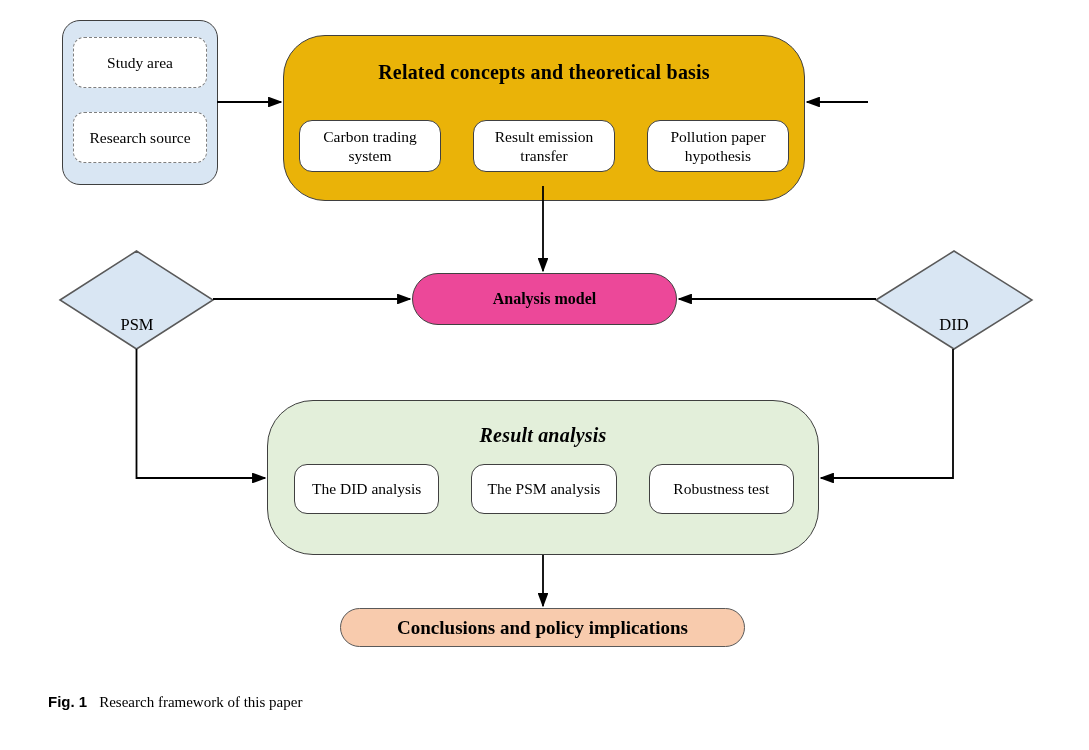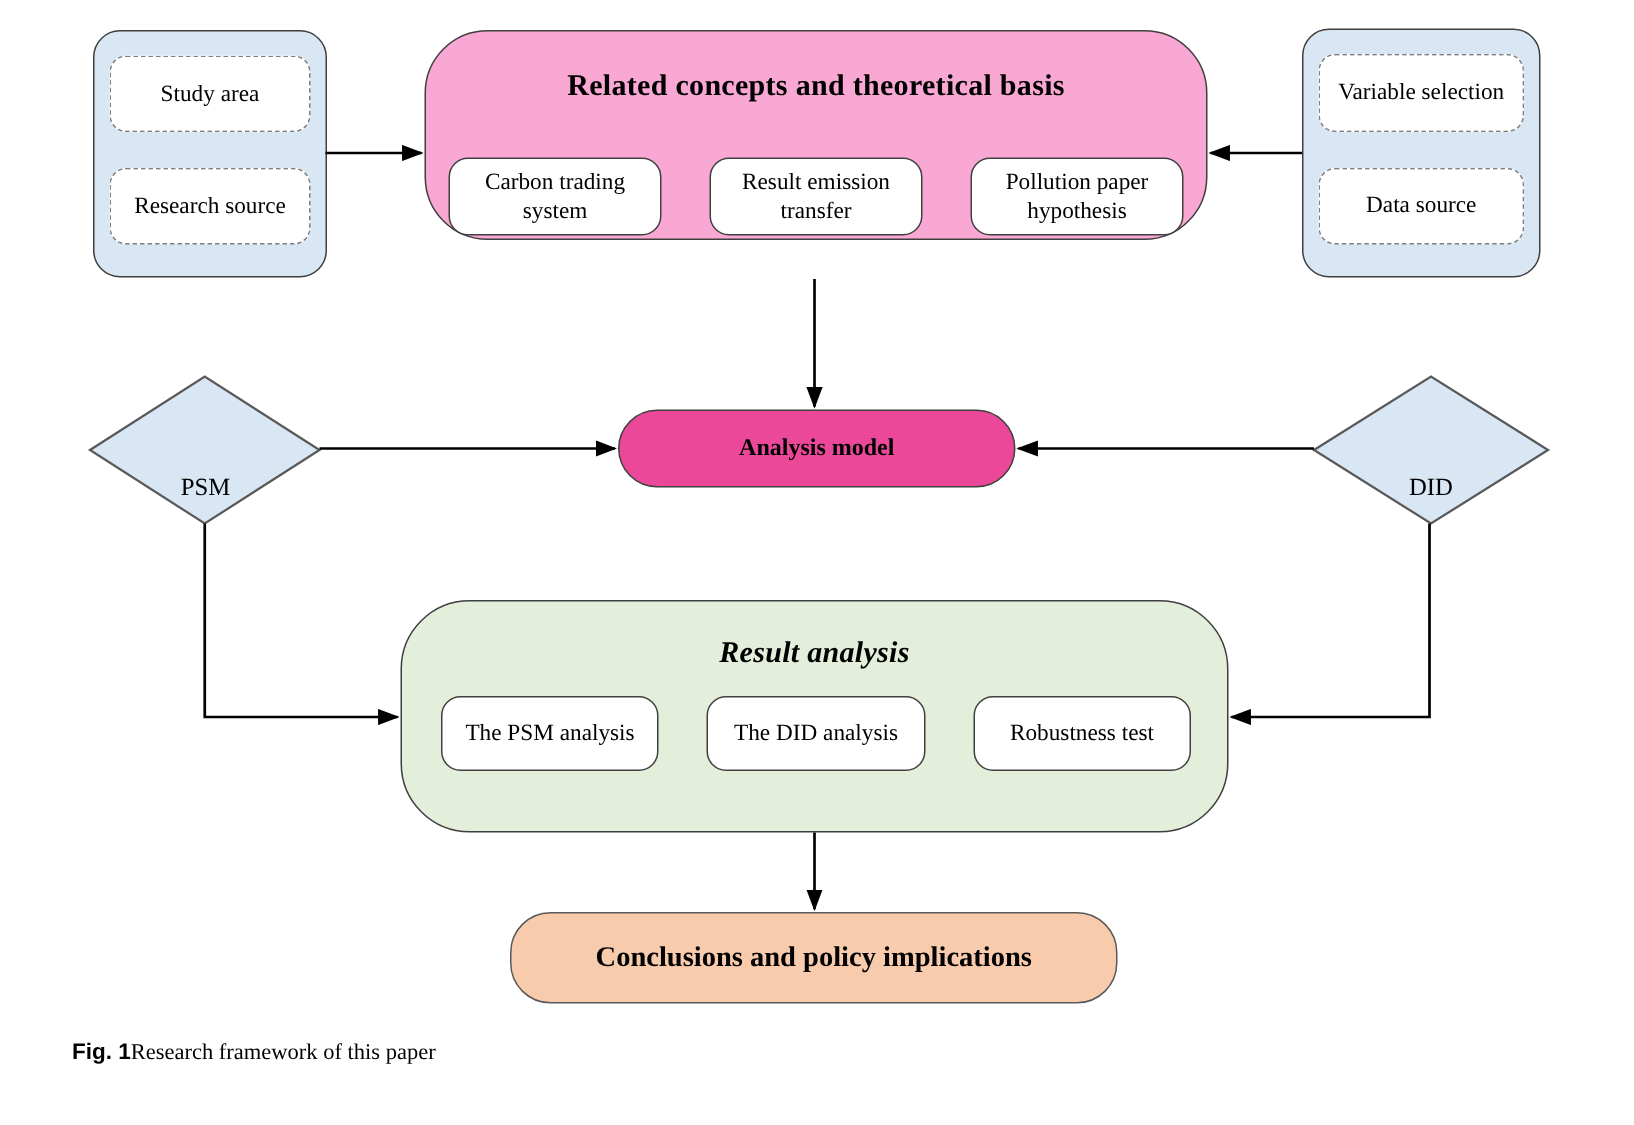--- a/index.html
+++ b/index.html
@@ -21,23 +21,23 @@
   }
   .blue-panel {
     background: #d9e6f3;
     border-radius: 18px;
     display: flex;
     flex-direction: column;
     gap: 24px;
     padding: 16px 10px 21px 10px;
   }
   .pink-panel {
-    background: #f9a8d4;
+    background: #eab308;
     border-radius: 42px;
-    left: 283px; top: 20px; width: 522px; height: 140px;
+    left: 283px; top: 35px; width: 522px; height: 166px;
   }
   .green-panel {
     background: #e3efda;
     border-radius: 46px;
     left: 267px; top: 400px; width: 552px; height: 155px;
   }
 
   .panel-title {
     text-align: center;
     font-weight: bold;
@@ -95,21 +95,21 @@
     font-weight: bold;
   }
   #analysis-model {
     left: 412px; top: 273px; width: 265px; height: 52px;
     background: #ec4899;
     border: 1.5px solid #404040;
     border-radius: 26px;
     font-size: 16px;
   }
   #conclusions {
-    left: 340px; top: 608px; width: 405px; height: 61px;
+    left: 340px; top: 608px; width: 405px; height: 39px;
     background: #f8cbad;
     border: 1.5px solid #595959;
     border-radius: 27px;
     font-size: 19px;
   }
 
   
   .diamond-label {
     position: absolute;
     width: 90px;
@@ -137,20 +137,21 @@
   
   #caption {
     position: absolute;
     left: 48px;
     top: 693px;
     font-size: 15px;
   }
   #caption .fig-label {
     font-family: "Liberation Sans", sans-serif;
     font-weight: bold;
+    margin-right: 12px;
   }
 </style>
 </head>
 <body>
 
 <div id="canvas">
 
   <svg class="layer">
     <polygon class="diamond" points="60,300 136.5,251 213,300 136.5,349"></polygon>
     <polygon class="diamond" points="876,300 954,251 1032,300 954,349"></polygon>
@@ -158,28 +159,20 @@
 
   <div class="panel blue-panel" style="left:62px; top:20px; width:156px; height:165px;">
     <div class="dashed-item">
       <span>Study area</span>
     </div>
     <div class="dashed-item">
       <span>Research source</span>
     </div>
   </div>
 
-  <div class="panel blue-panel" style="left:868px; top:19px; width:159px; height:166px;">
-    <div class="dashed-item">
-      <span>Variable selection</span>
-    </div>
-    <div class="dashed-item">
-      <span>Data source</span>
-    </div>
-  </div>
 
   <div class="panel pink-panel">
     <div class="panel-title">Related concepts and theoretical basis</div>
     <div class="boxes-row">
       <div class="white-box">
         <span>Carbon trading system</span>
       </div>
       <div class="white-box">
         <span>Result emission transfer</span>
       </div>
@@ -197,24 +190,24 @@
     <span>PSM</span>
   </div>
   <div class="diamond-label" id="did-label">
     <span>DID</span>
   </div>
 
   <div class="panel green-panel">
     <div class="panel-title">Result analysis</div>
     <div class="boxes-row">
       <div class="white-box">
+        <span>The DID analysis</span>
+      </div>
+      <div class="white-box">
         <span>The PSM analysis</span>
-      </div>
-      <div class="white-box">
-        <span>The DID analysis</span>
       </div>
       <div class="white-box">
         <span>Robustness test</span>
       </div>
     </div>
   </div>
 
   <div class="stadium" id="conclusions">
     <span>Conclusions and policy implications</span>
   </div>

